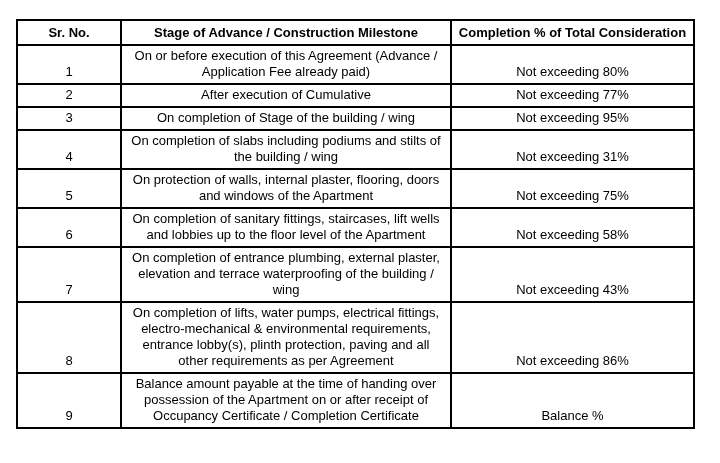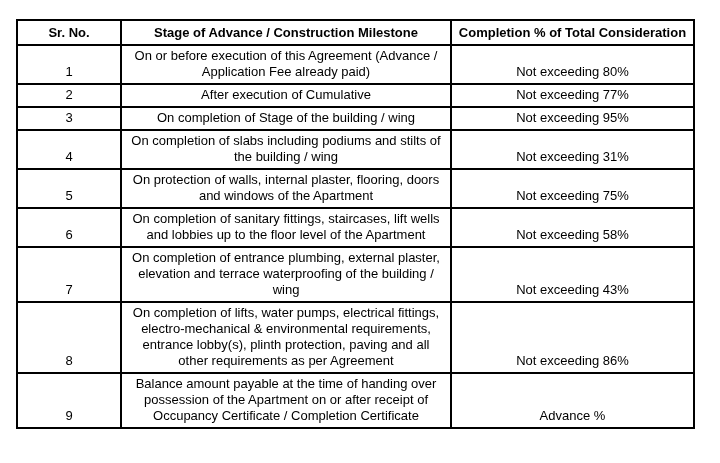--- a/index.html
+++ b/index.html
@@ -110,17 +110,17 @@
 
   <tr>
     <td>8</td>
     <td>On completion of lifts, water pumps, electrical fittings, electro-mechanical &amp; environmental requirements, entrance lobby(s), plinth protection, paving and all other requirements as per Agreement</td>
     <td>Not exceeding 86%</td>
   </tr>
 
   <tr>
     <td>9</td>
     <td>Balance amount payable at the time of handing over possession of the Apartment on or after receipt of Occupancy Certificate / Completion Certificate</td>
-    <td>Advance %</td>
+    <td>Balance %</td>
   </tr>
 </tbody>
   </table>
 </div>
 
 </body></html>

